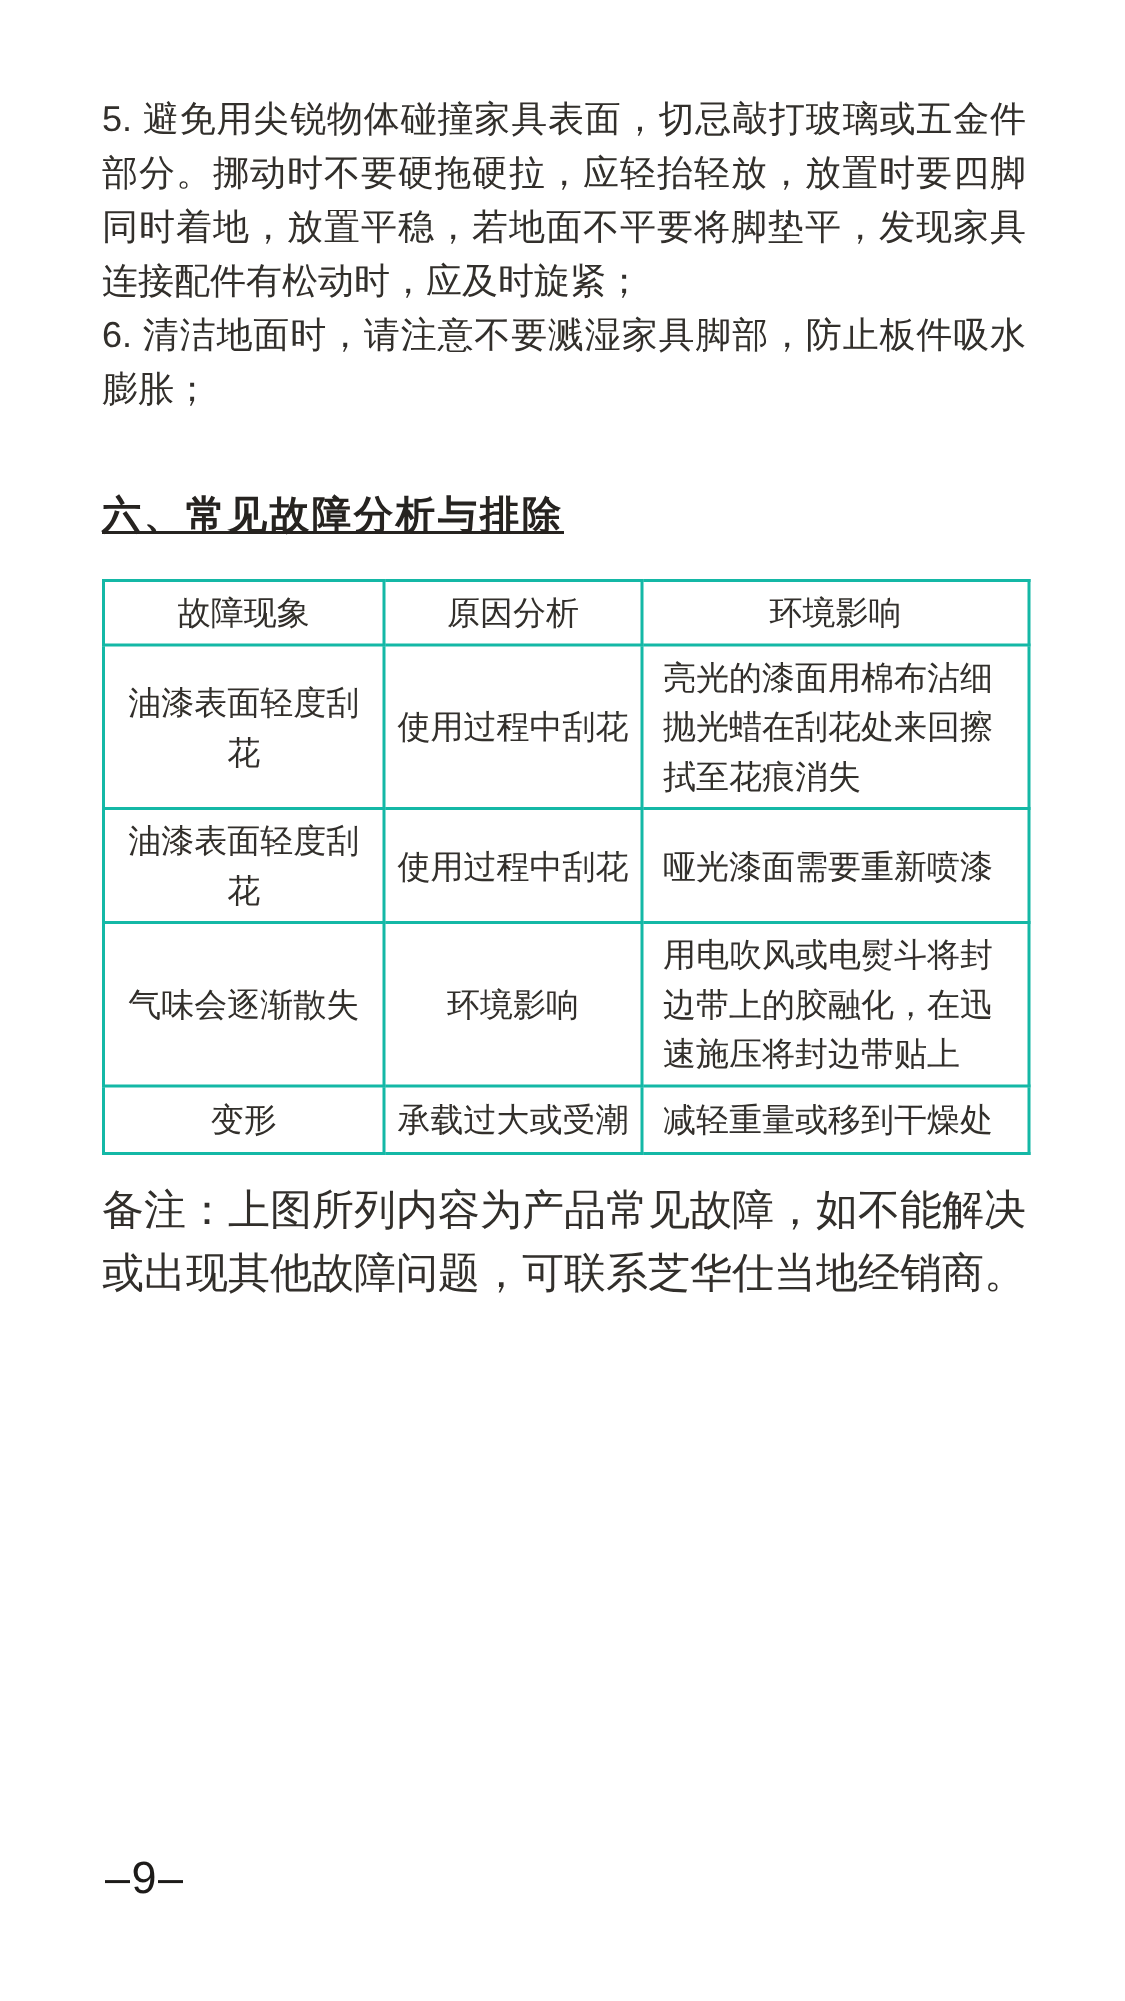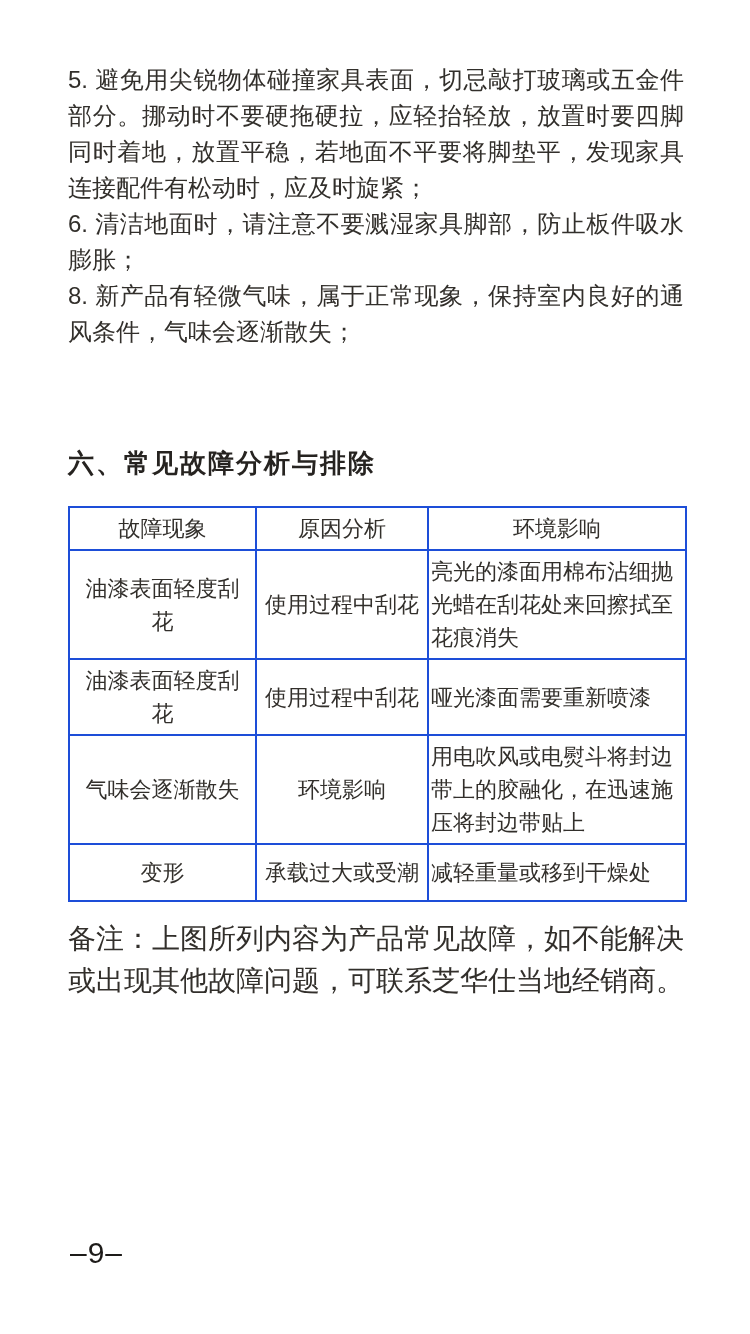--- a/index.html
+++ b/index.html
@@ -20,53 +20,54 @@
     background: #ffffff;
   }
   .care-list p {
     font-size: 24px;
     line-height: 36px;
     text-align: justify;
     text-justify: inter-ideograph;
     color: #322f2b;
   }
   .section-title {
-    margin-top: 98px;
+    margin-top: 50px;
     font-size: 26px;
     font-weight: bold;
     letter-spacing: 2px;
     line-height: 30px;
     color: #262320;
+    text-decoration: underline;
   }
   table.fault-table {
     margin-top: 28px;
     width: 617px;
     border-collapse: collapse;
     table-layout: fixed;
   }
   table.fault-table th,
   table.fault-table td {
-    border: 2px solid #1d4ed8;
+    border: 2px solid #14b8a6;
     font-size: 22px;
     font-weight: normal;
     line-height: 33px;
     text-align: center;
     vertical-align: middle;
     color: #322f2b;
     padding: 4px 6px;
   }
   table.fault-table col.c1 { width: 187px; }
   table.fault-table col.c2 { width: 172px; }
   table.fault-table col.c3 { width: 258px; }
   table.fault-table tr.header-row th { height: 39px; }
-  table.fault-table td.method { text-align: left; padding-left: 2px; padding-right: 8px; }
+  table.fault-table td.method { text-align: left; padding-left: 13px; padding-right: 8px; }
   table.fault-table tr.r1 td { height: 101px; }
   table.fault-table tr.r2 td { height: 52px; }
   table.fault-table tr.r3 td { height: 102px; }
-  table.fault-table tr.r4 td { height: 57px; }
+  table.fault-table tr.r4 td { height: 45px; }
   .note {
     margin-top: 16px;
     font-size: 28px;
     line-height: 42px;
     text-align: justify;
     text-justify: inter-ideograph;
     color: #322f2b;
   }
   .page-number {
     position: absolute;
@@ -78,21 +79,20 @@
   }
 </style>
 </head>
 <body>
 
 <div class="page">
 
   <div class="care-list">
     <p>5. 避免用尖锐物体碰撞家具表面，切忌敲打玻璃或五金件部分。挪动时不要硬拖硬拉，应轻抬轻放，放置时要四脚同时着地，放置平稳，若地面不平要将脚垫平，发现家具连接配件有松动时，应及时旋紧；</p>
     <p>6. 清洁地面时，请注意不要溅湿家具脚部，防止板件吸水膨胀；</p>
-    <p>8. 新产品有轻微气味，属于正常现象，保持室内良好的通风条件，气味会逐渐散失；</p>
   </div>
 
   <h2 class="section-title">六、常见故障分析与排除</h2>
 
   <table class="fault-table">
     <colgroup>
       <col class="c1">
         <col class="c2">
         <col class="c3">
     </colgroup>

